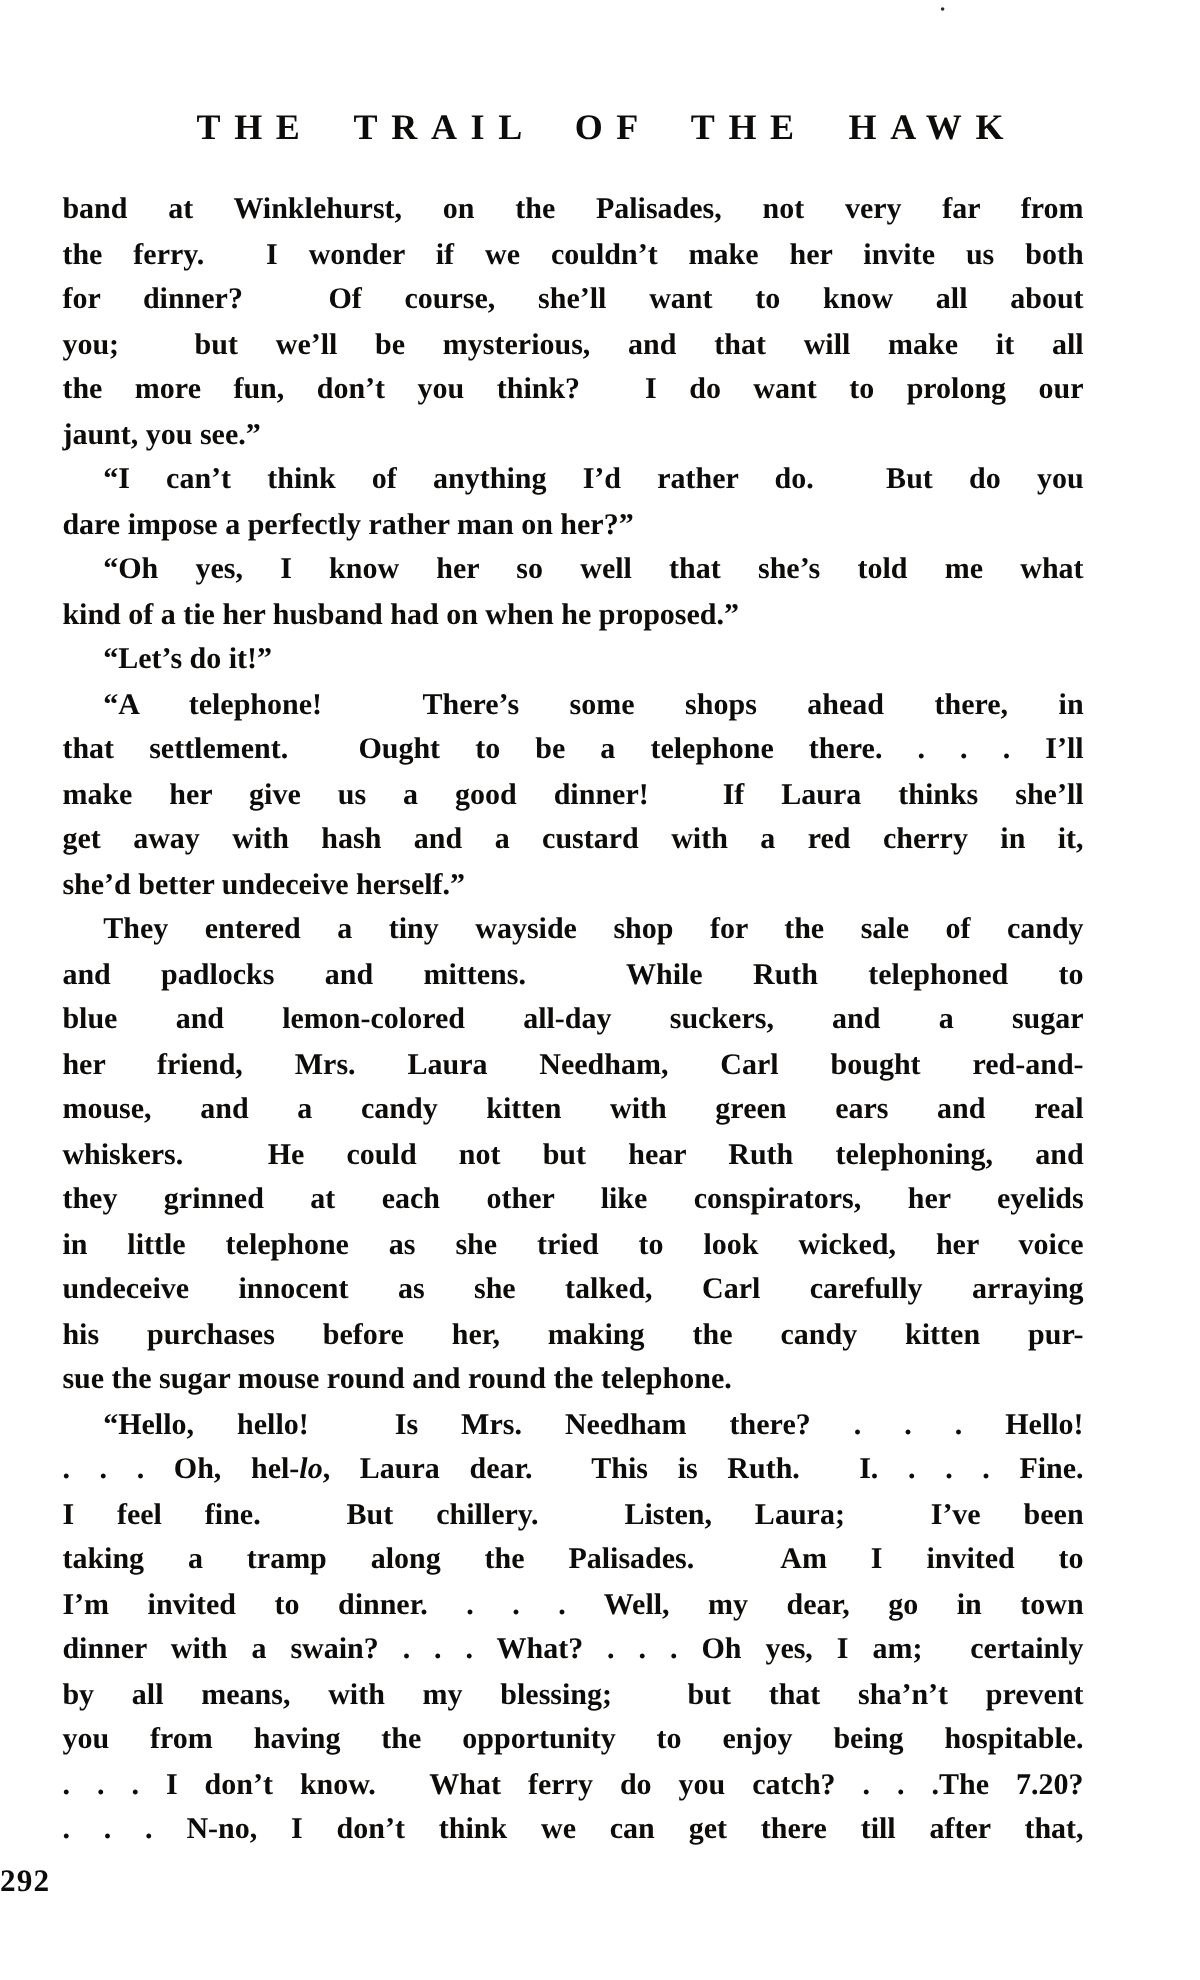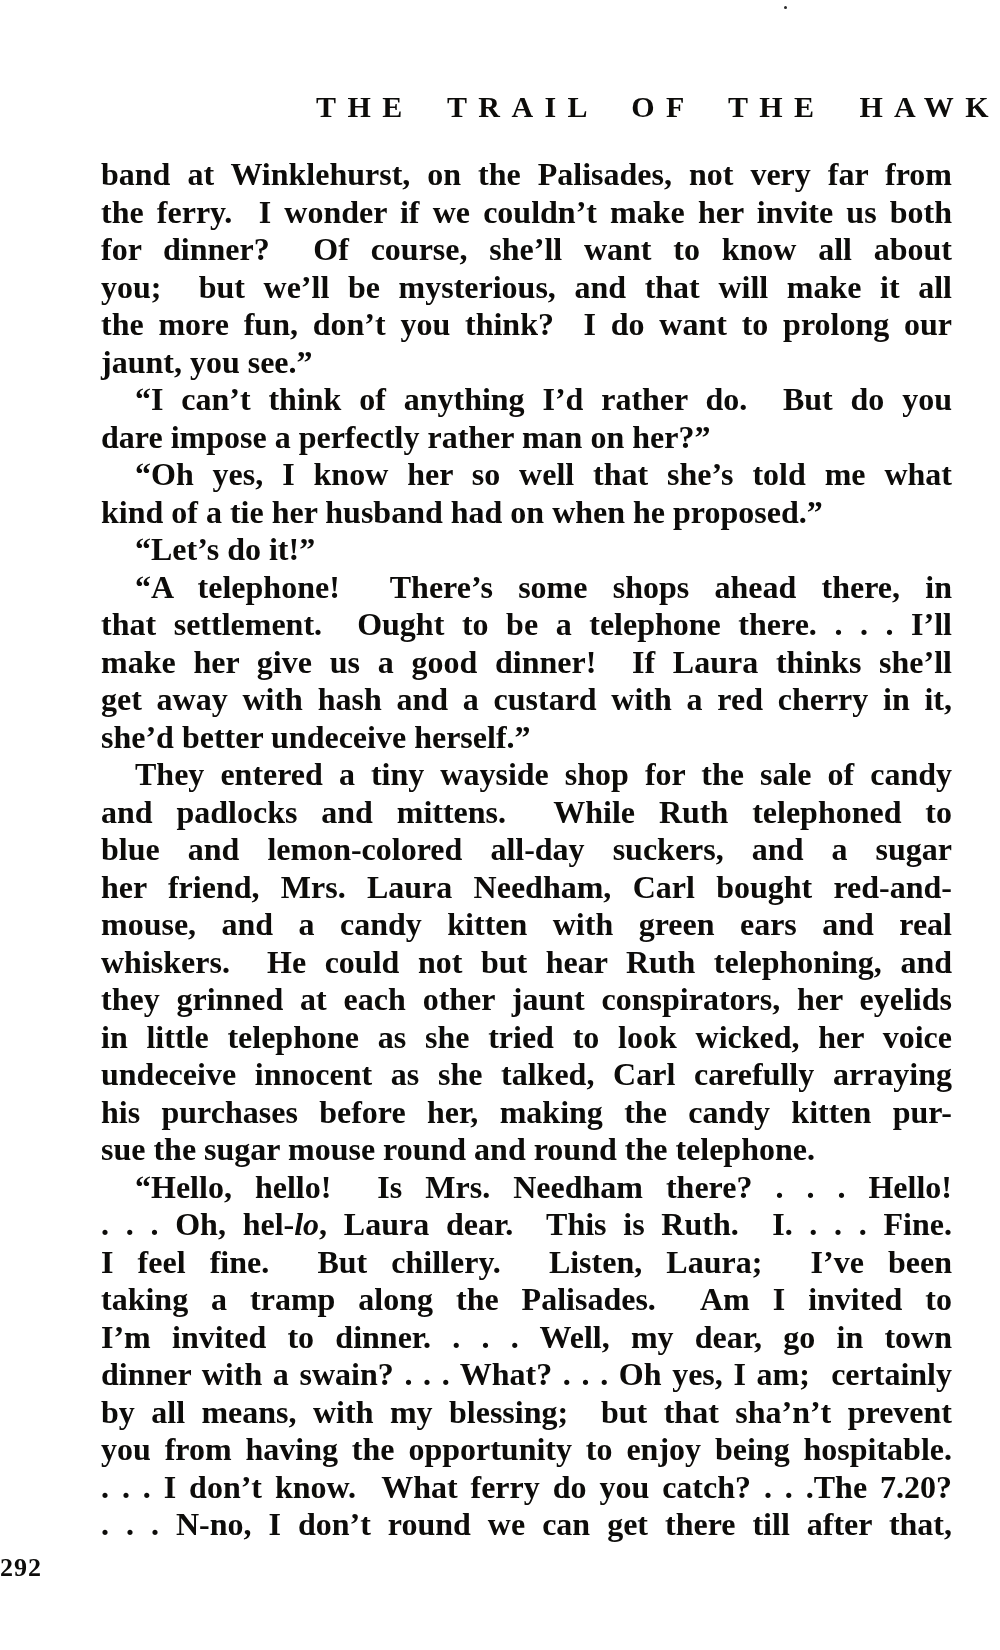--- a/index.html
+++ b/index.html
@@ -22,34 +22,34 @@
     top: 6px;
     width: 3px;
     height: 3px;
     background: #2a2a2a;
     border-radius: 50%;
   }
   .running-head {
     margin: 0;
     padding-top: 84px;
     height: 46px;
-    text-align: right;
+    text-align: center;
     font-size: 30px;
     font-weight: 600;
     letter-spacing: 0.38em;
     word-spacing: 0.50em;
     padding-left: 0.38em; 
     line-height: 46px;
     white-space: nowrap;
   }
   .body-text {
     margin-top: 26px;
-    margin-left: 101px;
+    margin-left: 52px;
     width: 851px;
-    font-size: 32px;
+    font-size: 25px;
     font-weight: 600;
     line-height: 37.5px;
   }
   .line {
     text-align: justify;
     text-align-last: justify;
   }
   .line.flush {
     text-align-last: left;
   }
@@ -85,30 +85,30 @@
       <div class="line">that settlement.&nbsp; Ought to be a telephone there. . . . I’ll</div>
       <div class="line">make her give us a good dinner!&nbsp; If Laura thinks she’ll</div>
       <div class="line">get away with hash and a custard with a red cherry in it,</div>
       <div class="line flush">she’d better undeceive herself.”</div>
       <div class="line indent">They entered a tiny wayside shop for the sale of candy</div>
       <div class="line">and padlocks and mittens.&nbsp; While Ruth telephoned to</div>
       <div class="line">blue and lemon-colored all-day suckers, and a sugar</div>
       <div class="line">her friend, Mrs. Laura Needham, Carl bought red-and-</div>
       <div class="line">mouse, and a candy kitten with green ears and real</div>
       <div class="line">whiskers.&nbsp; He could not but hear Ruth telephoning, and</div>
-      <div class="line">they grinned at each other jaunt conspirators, her eyelids</div>
+      <div class="line">they grinned at each other like conspirators, her eyelids</div>
       <div class="line">in little telephone as she tried to look wicked, her voice</div>
       <div class="line">undeceive innocent as she talked, Carl carefully arraying</div>
       <div class="line">his purchases before her, making the candy kitten pur-</div>
       <div class="line flush">sue the sugar mouse round and round the telephone.</div>
       <div class="line indent">“Hello, hello!&nbsp; Is Mrs. Needham there? . . . Hello!</div>
       <div class="line">. . . Oh, hel-<i>lo</i>, Laura dear.&nbsp; This is Ruth.&nbsp; I. . . . Fine.</div>
       <div class="line">I feel fine.&nbsp; But chillery.&nbsp; Listen, Laura;&nbsp; I’ve been</div>
       <div class="line">taking a tramp along the Palisades.&nbsp; Am I invited to</div>
       <div class="line">I’m invited to dinner. . . . Well, my dear, go in town</div>
       <div class="line">dinner with a swain? . . . What? . . . Oh yes, I am;&nbsp; certainly</div>
       <div class="line">by all means, with my blessing;&nbsp; but that sha’n’t prevent</div>
       <div class="line">you from having the opportunity to enjoy being hospitable.</div>
       <div class="line">. . . I don’t know.&nbsp; What ferry do you catch? . . .The 7.20?</div>
-      <div class="line">. . . N-no, I don’t round we can get there till after that,</div>
+      <div class="line">. . . N-no, I don’t think we can get there till after that,</div>
     </div>
   <div class="page-number">292</div>
 </div>
 
 </body></html>

